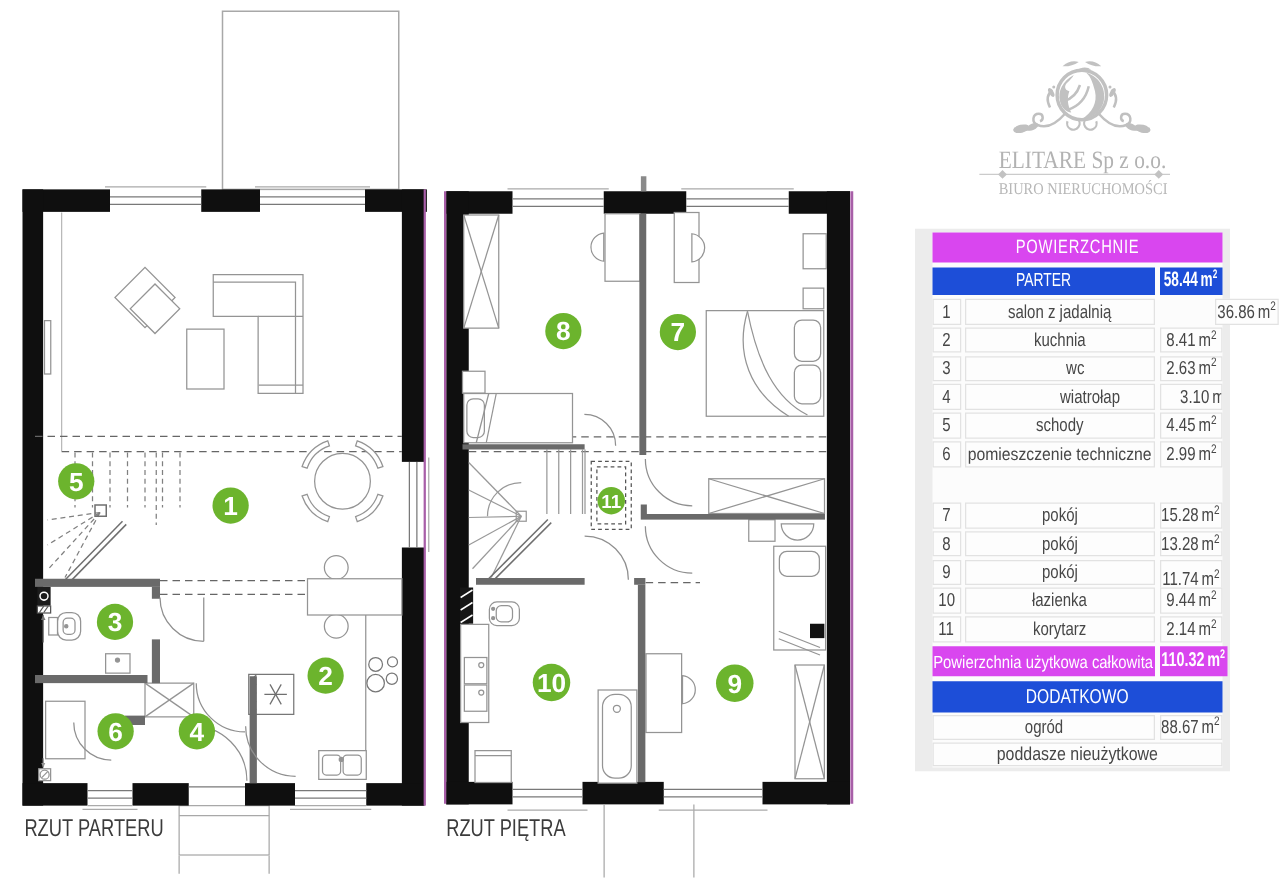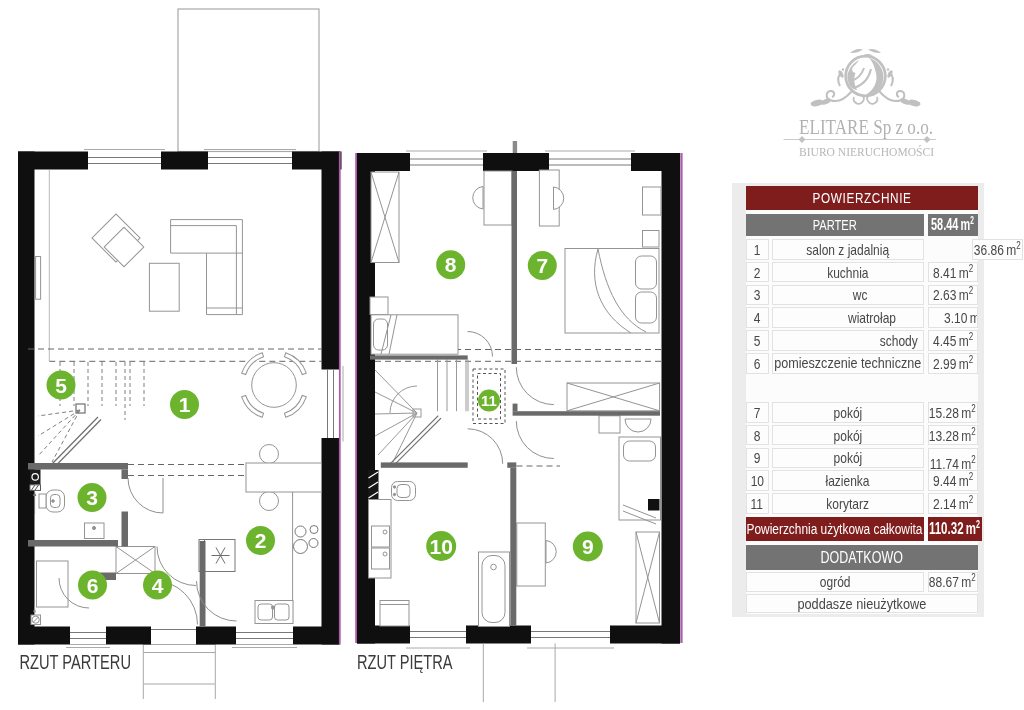--- a/index.html
+++ b/index.html
@@ -3,22 +3,22 @@
 <meta charset="utf-8">
 <style>
   html,body{margin:0;padding:0;}
   body{width:1024px;height:710px;background:#fff;font-family:"Liberation Sans",sans-serif;position:relative;overflow:hidden;}
   #plan{position:absolute;left:0;top:0;}
   #logo{position:absolute;left:740px;top:40px;width:250px;text-align:center;}
   #logo svg{display:block;}
   #panel{position:absolute;left:732px;top:183px;width:252px;height:434px;background:#ececec;}
   .row{position:absolute;left:13.5px;display:flex;}
   .cell{box-sizing:border-box;display:flex;align-items:center;justify-content:center;overflow:hidden;white-space:nowrap;}
-  .purple{background:#7f1d1d;color:#fff;}
-  .gray{background:#737373;color:#fff;}
+  .purple{background:#d946ef;color:#fff;}
+  .gray{background:#1d4ed8;color:#fff;}
   .white{background:#fdfdfd;border:1px solid #e2e2e2;color:#474747;}
   .num{width:23px;margin-right:3px;}
   .name{width:152.5px;}
   .name2{width:178.5px;}
   .area{width:50.5px;margin-left:3.5px;}
   sup{font-size:10px;line-height:0;}
   .cell>span{display:inline-block;white-space:nowrap;font-size:15px;transform:scaleX(0.8);}
   .ar{font-size:15px;}
 </style>
 </head>
@@ -465,21 +465,21 @@
         <span>wiatrołap</span>
       </div>
       <div class="cell white area" style="height:20.6px;padding-left:22px;">
         <span class="ar">3.10 m<sup>2</sup></span>
       </div>
     </div>
   <div class="row" style="top:147.2px">
       <div class="cell white num" style="height:20.6px;">
         <span>5</span>
       </div>
-      <div class="cell white name" style="height:20.6px;justify-content:flex-end;">
+      <div class="cell white name" style="height:20.6px;">
         <span>schody</span>
       </div>
       <div class="cell white area" style="height:20.6px;">
         <span class="ar">4.45 m<sup>2</sup></span>
       </div>
     </div>
   <div class="row" style="top:170px">
       <div class="cell white num" style="height:20.6px;">
         <span>6</span>
       </div>

